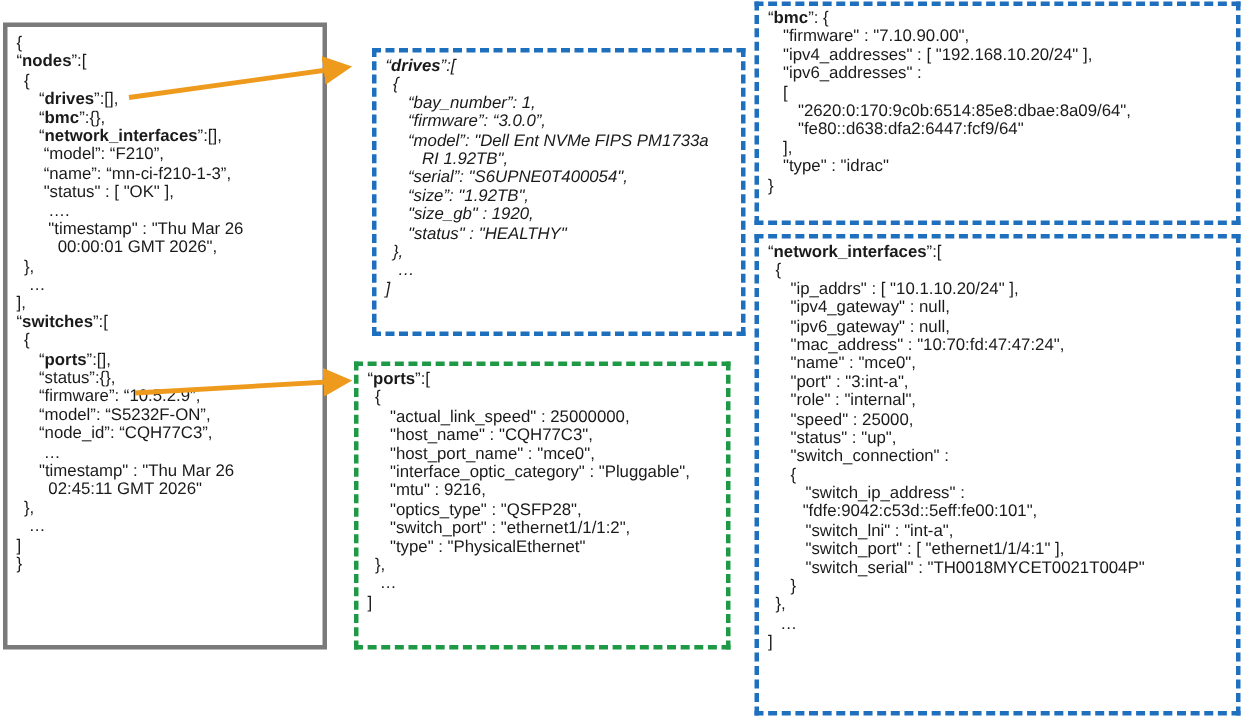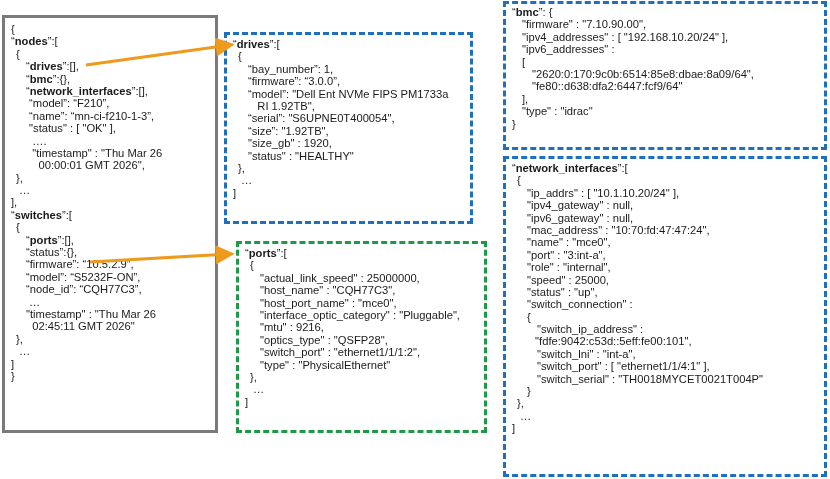--- a/index.html
+++ b/index.html
@@ -14,21 +14,21 @@
   .k { font-weight:bold; }
   svg.arrows { position:absolute; left:0; top:0; }
 </style>
 </head>
 <body>
 
 <div class="box gray" style="left:2px;top:15px;width:216px;height:418px;">
   <div class="lines" style="left:6px;top:5px;"><span class="ln" style="padding-left: 0px;"><span></span><span class="k"></span><span>{</span></span><span class="ln" style="padding-left: 0px;"><span>“</span><span class="k">nodes</span><span>”:[</span></span><span class="ln" style="padding-left: 5px;"><span></span><span class="k"></span><span>{</span></span><span class="ln" style="padding-left: 15px;"><span>“</span><span class="k">drives</span><span>”:[],</span></span><span class="ln" style="padding-left: 15px;"><span>“</span><span class="k">bmc</span><span>”:{},</span></span><span class="ln" style="padding-left: 15px;"><span>“</span><span class="k">network_interfaces</span><span>”:[],</span></span><span class="ln" style="padding-left: 15px;"><span></span><span class="k"></span><span> “model”: “F210”,</span></span><span class="ln" style="padding-left: 15px;"><span></span><span class="k"></span><span> “name”: “mn-ci-f210-1-3”,</span></span><span class="ln" style="padding-left: 15px;"><span></span><span class="k"></span><span> "status" : [ "OK" ],</span></span><span class="ln" style="padding-left: 15px;"><span></span><span class="k"></span><span>  ….</span></span><span class="ln" style="padding-left: 15px;"><span></span><span class="k"></span><span>  "timestamp" : "Thu Mar 26</span></span><span class="ln" style="padding-left: 15px;"><span></span><span class="k"></span><span>    00:00:01 GMT 2026",</span></span><span class="ln" style="padding-left: 5px;"><span></span><span class="k"></span><span>},</span></span><span class="ln" style="padding-left: 5px;"><span></span><span class="k"></span><span> …</span></span><span class="ln" style="padding-left: 0px;"><span></span><span class="k"></span><span>],</span></span><span class="ln" style="padding-left: 0px;"><span>“</span><span class="k">switches</span><span>”:[</span></span><span class="ln" style="padding-left: 5px;"><span></span><span class="k"></span><span>{</span></span><span class="ln" style="padding-left: 15px;"><span>“</span><span class="k">ports</span><span>”:[],</span></span><span class="ln" style="padding-left: 15px;"><span></span><span class="k"></span><span>“status”:{},</span></span><span class="ln" style="padding-left: 15px;"><span></span><span class="k"></span><span>“firmware”: “10.5.2.9”,</span></span><span class="ln" style="padding-left: 15px;"><span></span><span class="k"></span><span>“model”: “S5232F-ON”,</span></span><span class="ln" style="padding-left: 15px;"><span></span><span class="k"></span><span>“node_id”: “CQH77C3”,</span></span><span class="ln" style="padding-left: 15px;"><span></span><span class="k"></span><span> …</span></span><span class="ln" style="padding-left: 15px;"><span></span><span class="k"></span><span>"timestamp" : "Thu Mar 26</span></span><span class="ln" style="padding-left: 15px;"><span></span><span class="k"></span><span>  02:45:11 GMT 2026"</span></span><span class="ln" style="padding-left: 5px;"><span></span><span class="k"></span><span>},</span></span><span class="ln" style="padding-left: 5px;"><span></span><span class="k"></span><span> …</span></span><span class="ln" style="padding-left: 0px;"><span></span><span class="k"></span><span>]</span></span><span class="ln" style="padding-left: 0px;"><span></span><span class="k"></span><span>}</span></span></div>
 </div>
 
-<div class="box blue" style="left:224px;top:32px;width:249px;height:192px;">
+<div class="box blue" style="left:248px;top:32px;width:249px;height:192px;font-style:italic;">
   <div class="lines" style="left:6px;top:3px;"><span class="ln" style="padding-left: 0px;"><span>“</span><span class="k">drives</span><span>”:[</span></span><span class="ln" style="padding-left: 5px;"><span></span><span class="k"></span><span>{</span></span><span class="ln" style="padding-left: 15px;"><span></span><span class="k"></span><span>“bay_number”: 1,</span></span><span class="ln" style="padding-left: 15px;"><span></span><span class="k"></span><span>“firmware”: “3.0.0”,</span></span><span class="ln" style="padding-left: 15px;"><span></span><span class="k"></span><span>“model”: "Dell Ent NVMe FIPS PM1733a</span></span><span class="ln" style="padding-left: 15px;"><span></span><span class="k"></span><span>   RI 1.92TB",</span></span><span class="ln" style="padding-left: 15px;"><span></span><span class="k"></span><span>“serial”: "S6UPNE0T400054",</span></span><span class="ln" style="padding-left: 15px;"><span></span><span class="k"></span><span>“size”: "1.92TB",</span></span><span class="ln" style="padding-left: 15px;"><span></span><span class="k"></span><span>"size_gb" : 1920,</span></span><span class="ln" style="padding-left: 15px;"><span></span><span class="k"></span><span>"status" : "HEALTHY"</span></span><span class="ln" style="padding-left: 5px;"><span></span><span class="k"></span><span>},</span></span><span class="ln" style="padding-left: 5px;"><span></span><span class="k"></span><span> …</span></span><span class="ln" style="padding-left: 0px;"><span></span><span class="k"></span><span>]</span></span></div>
 </div>
 
 <div class="box green" style="left:236px;top:241px;width:251px;height:192px;">
   <div class="lines" style="left:6px;top:3px;"><span class="ln" style="padding-left: 0px;"><span>“</span><span class="k">ports</span><span>”:[</span></span><span class="ln" style="padding-left: 5px;"><span></span><span class="k"></span><span>{</span></span><span class="ln" style="padding-left: 15px;"><span></span><span class="k"></span><span>"actual_link_speed" : 25000000,</span></span><span class="ln" style="padding-left: 15px;"><span></span><span class="k"></span><span>"host_name" : "CQH77C3",</span></span><span class="ln" style="padding-left: 15px;"><span></span><span class="k"></span><span>"host_port_name" : "mce0",</span></span><span class="ln" style="padding-left: 15px;"><span></span><span class="k"></span><span>"interface_optic_category" : "Pluggable",</span></span><span class="ln" style="padding-left: 15px;"><span></span><span class="k"></span><span>"mtu" : 9216,</span></span><span class="ln" style="padding-left: 15px;"><span></span><span class="k"></span><span>"optics_type" : "QSFP28",</span></span><span class="ln" style="padding-left: 15px;"><span></span><span class="k"></span><span>"switch_port" : "ethernet1/1/1:2",</span></span><span class="ln" style="padding-left: 15px;"><span></span><span class="k"></span><span>"type" : "PhysicalEthernet"</span></span><span class="ln" style="padding-left: 5px;"><span></span><span class="k"></span><span>},</span></span><span class="ln" style="padding-left: 5px;"><span></span><span class="k"></span><span> …</span></span><span class="ln" style="padding-left: 0px;"><span></span><span class="k"></span><span>]</span></span></div>
 </div>
 
 <div class="box blue" style="left:503px;top:1px;width:324px;height:149px;">
   <div class="lines" style="left:6px;top:2px;"><span class="ln" style="padding-left: 0px;"><span>“</span><span class="k">bmc</span><span>”: {</span></span><span class="ln" style="padding-left: 10px;"><span></span><span class="k"></span><span>"firmware" : "7.10.90.00",</span></span><span class="ln" style="padding-left: 10px;"><span></span><span class="k"></span><span>"ipv4_addresses" : [ "192.168.10.20/24" ],</span></span><span class="ln" style="padding-left: 10px;"><span></span><span class="k"></span><span>"ipv6_addresses" :</span></span><span class="ln" style="padding-left: 10px;"><span></span><span class="k"></span><span>[</span></span><span class="ln" style="padding-left: 20px;"><span></span><span class="k"></span><span>"2620:0:170:9c0b:6514:85e8:dbae:8a09/64",</span></span><span class="ln" style="padding-left: 20px;"><span></span><span class="k"></span><span>"fe80::d638:dfa2:6447:fcf9/64"</span></span><span class="ln" style="padding-left: 10px;"><span></span><span class="k"></span><span>],</span></span><span class="ln" style="padding-left: 10px;"><span></span><span class="k"></span><span>"type" : "idrac"</span></span><span class="ln" style="padding-left: 0px;"><span></span><span class="k"></span><span>}</span></span></div>
 </div>

